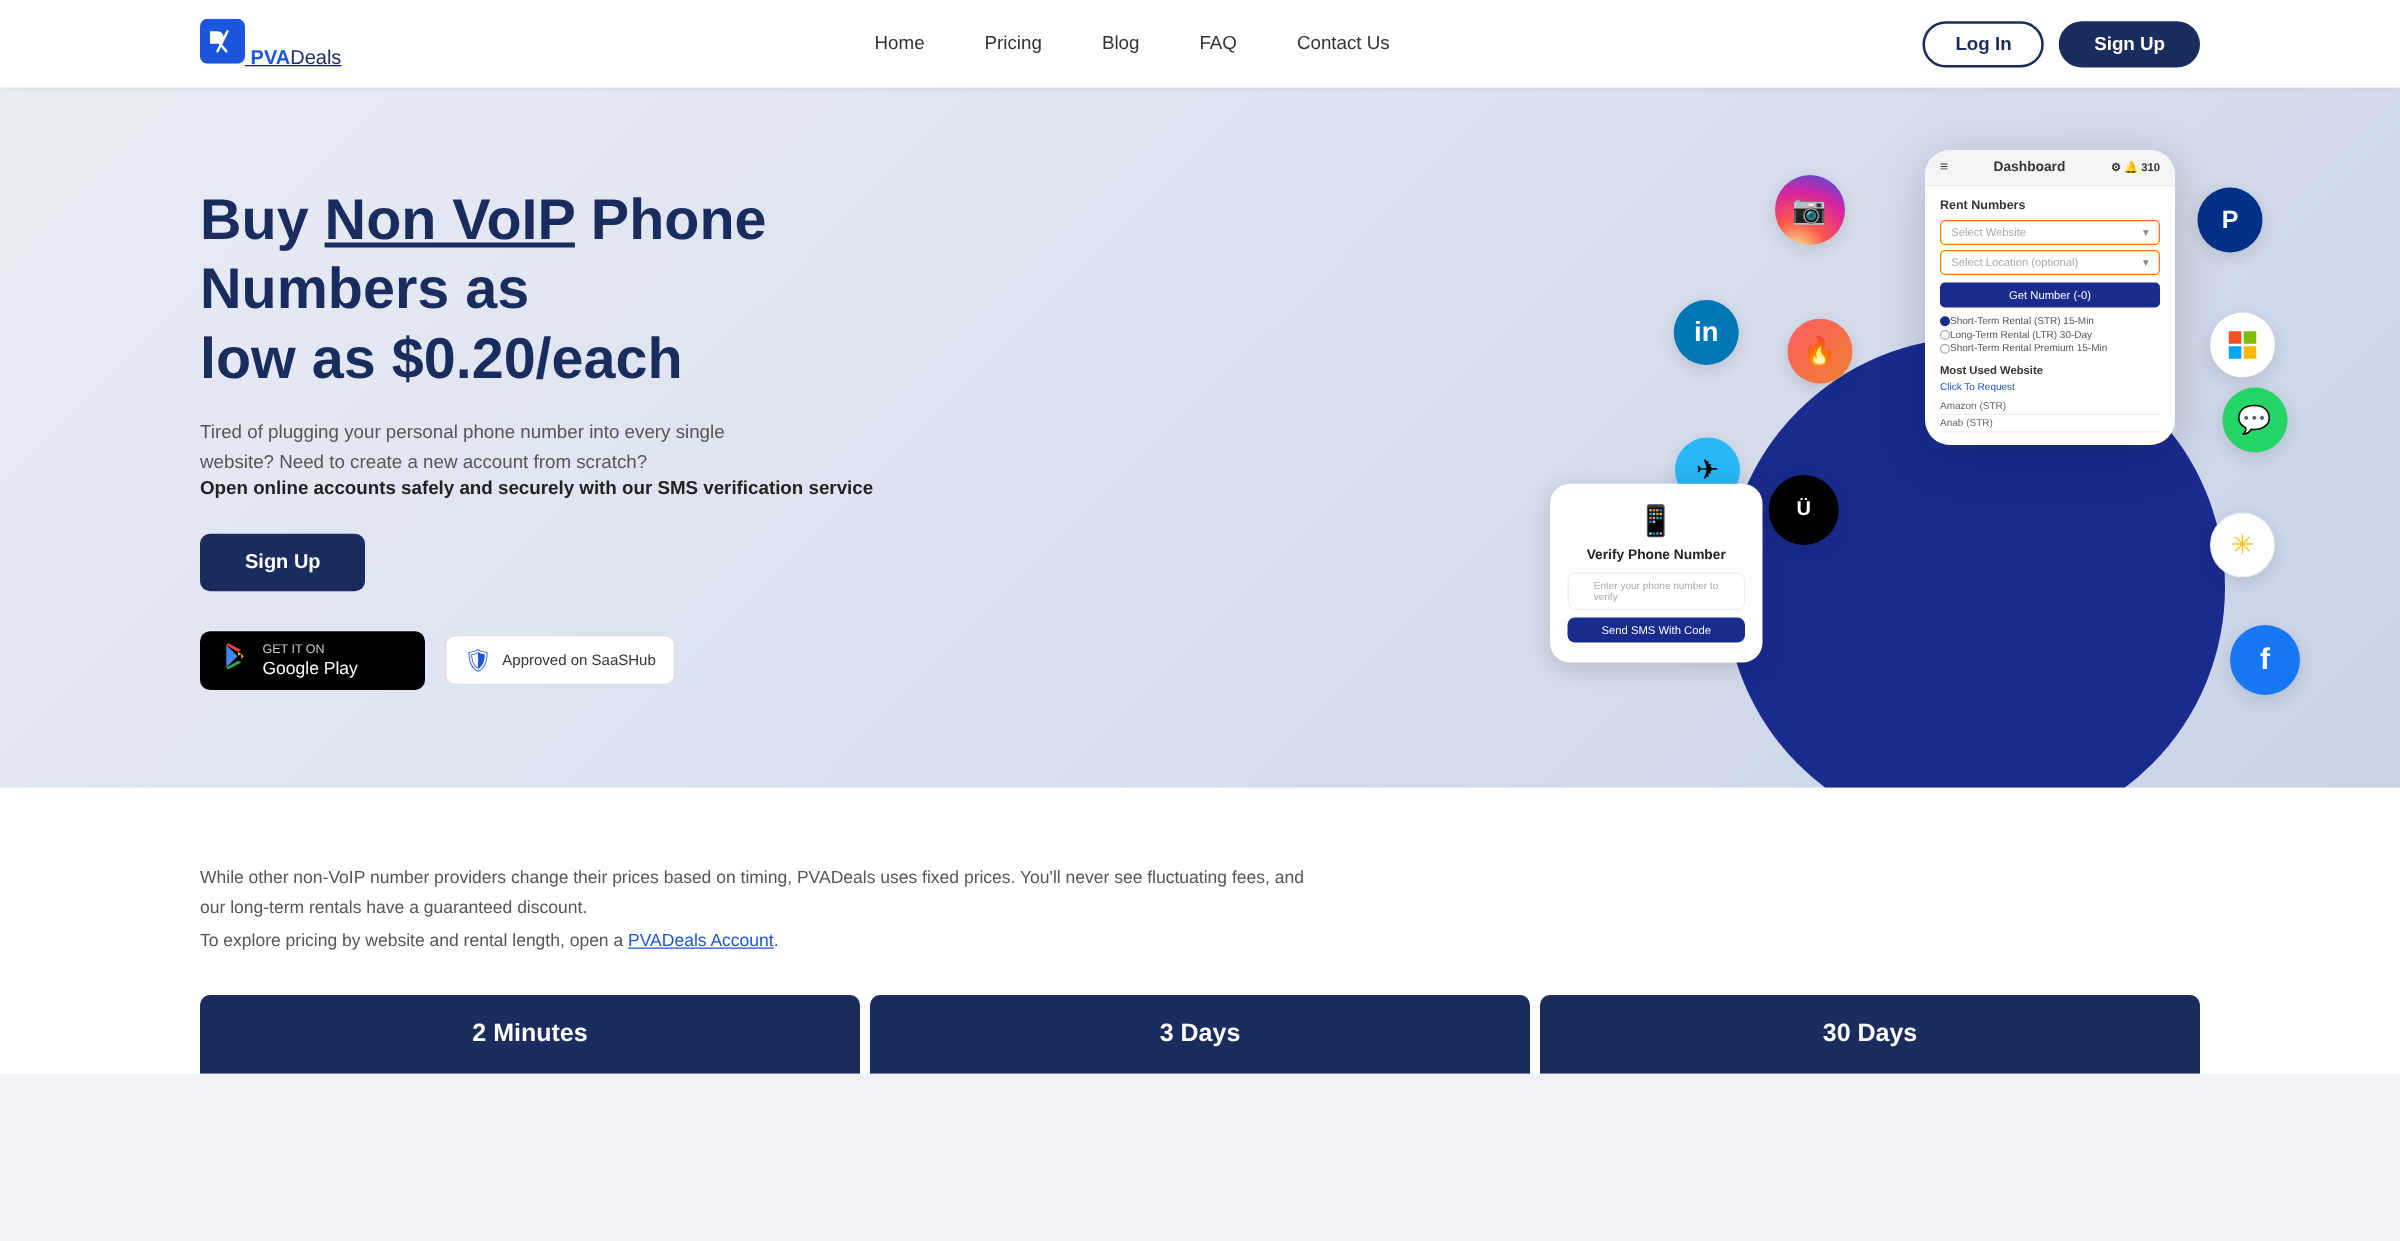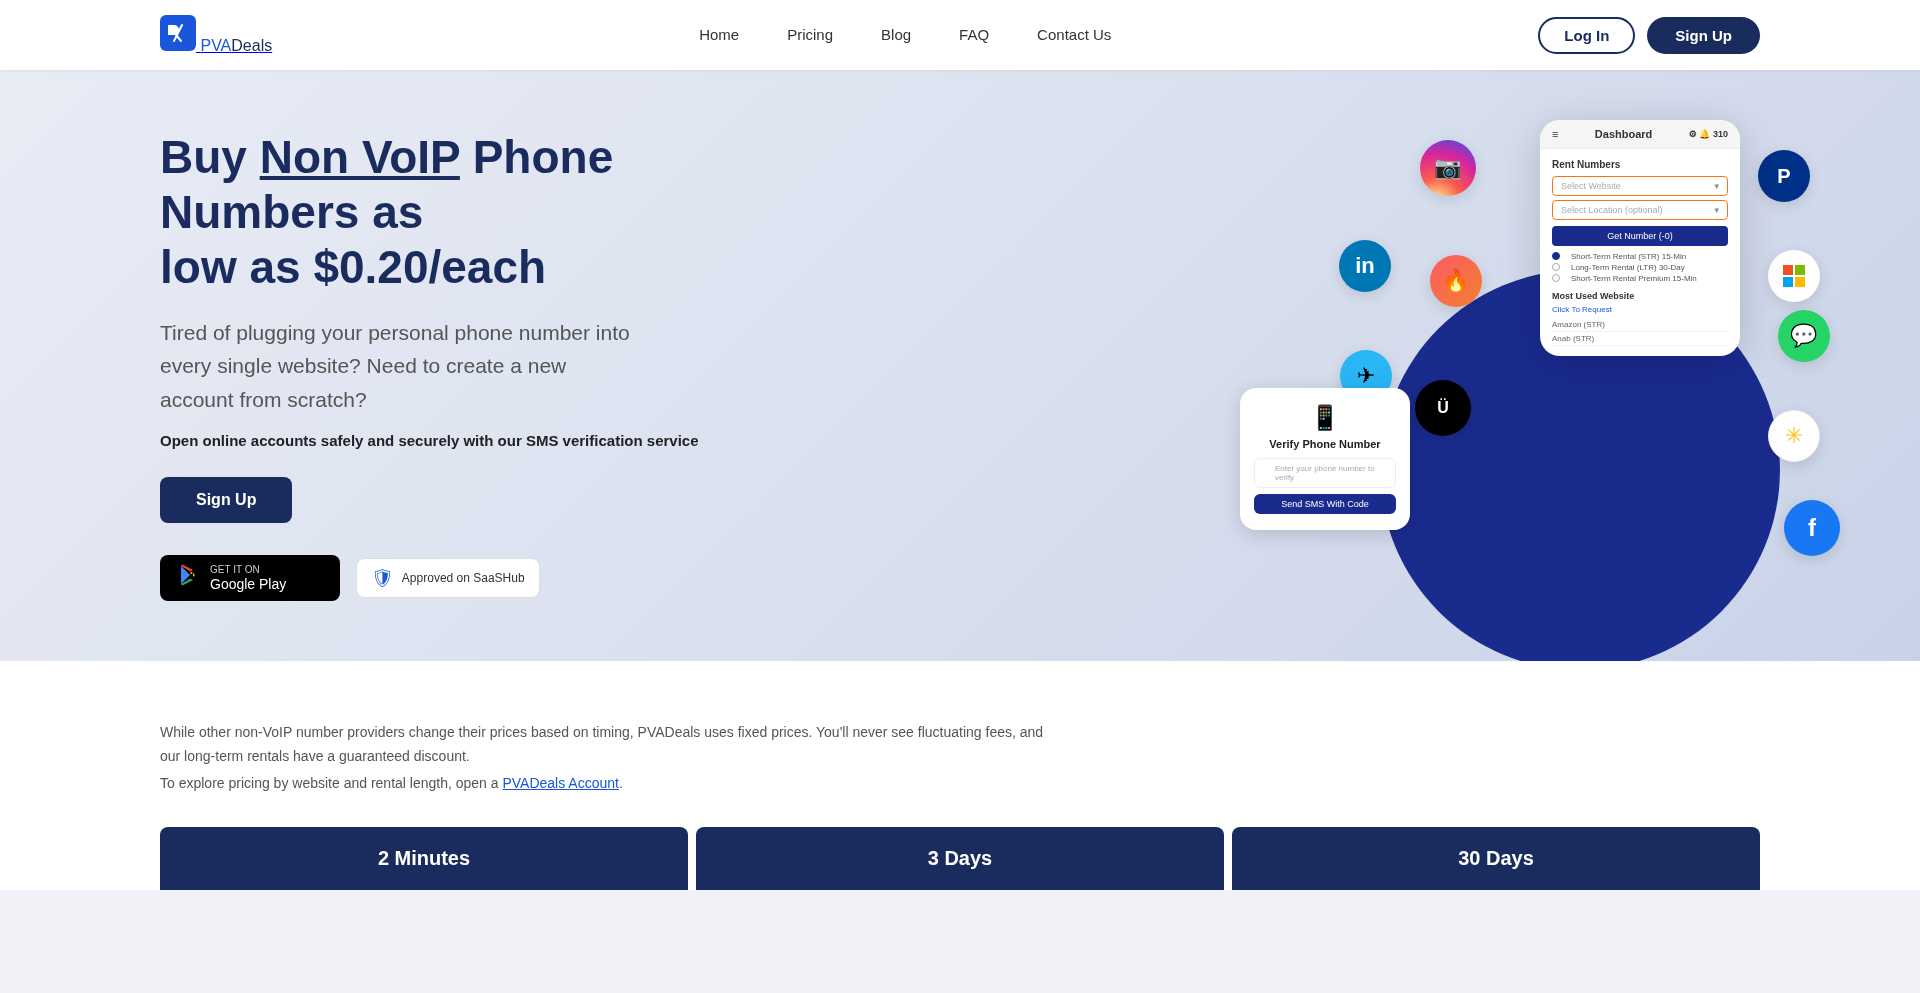--- a/index.html
+++ b/index.html
@@ -14,21 +14,21 @@
       padding: 0 160px;
       height: 70px;
       box-shadow: 0 1px 4px rgba(0,0,0,0.06);
       position: relative;
       z-index: 10;
     }
     .logo-icon {
       width: 36px;
       height: 36px;
     }
-    .logo-pva { color: #1a56db; }
+    .logo-pva { color: #1a56db; font-weight: bold; }
     .logo-deals { color: #1a2b5e; }
     .nav-links {
       display: flex;
       gap: 48px;
       align-items: center;
       list-style: none;
     }
     .nav-links a {
       text-decoration: none;
       color: #333;
@@ -76,23 +76,22 @@
     }
     .hero-title {
       font-size: 46px;
       font-weight: 700;
       color: #1a2b5e;
       line-height: 1.2;
       margin-bottom: 20px;
     }
     .hero-title u { text-decoration: underline; }
     .hero-sub {
-      font-size: 21px;
+      font-size: 15px;
       color: #555;
-      margin-bottom: 16px;
       max-width: 480px;
       line-height: 1.6;
     }
     .hero-bold {
       font-size: 15px;
       font-weight: 700;
       color: #222;
       margin-bottom: 28px;
     }
     .btn-hero-signup {
@@ -197,21 +196,21 @@
     }
     .phone-btn {
       background: #1a2b8e;
       color: #fff;
       text-align: center;
       border-radius: 4px;
       padding: 5px;
       font-size: 9px;
       margin: 6px 0;
     }
-    .phone-radio { display: flex; align-items: flex-start; gap: 11px; font-size: 8px; color: #555; margin: 2px 0; }
+    .phone-radio { display: flex; align-items: flex-end; gap: 0; font-size: 8px; color: #555; margin: 2px 0; }
     .radio-dot { width: 8px; height: 8px; border-radius: 50%; border: 1.5px solid #aaa; flex-shrink: 0; }
     .radio-dot.active { border-color: #1a2b8e; background: #1a2b8e; }
     .phone-most { font-size: 9px; font-weight: 700; color: #333; margin-top: 8px; margin-bottom: 4px; }
     .phone-link { font-size: 8px; color: #1a56db; margin-bottom: 4px; }
     .phone-item { font-size: 8px; color: #666; padding: 2px 0; border-bottom: 1px solid #f0f0f0; }
 
     
     .verify-popup {
       position: absolute;
       left: 20px;

